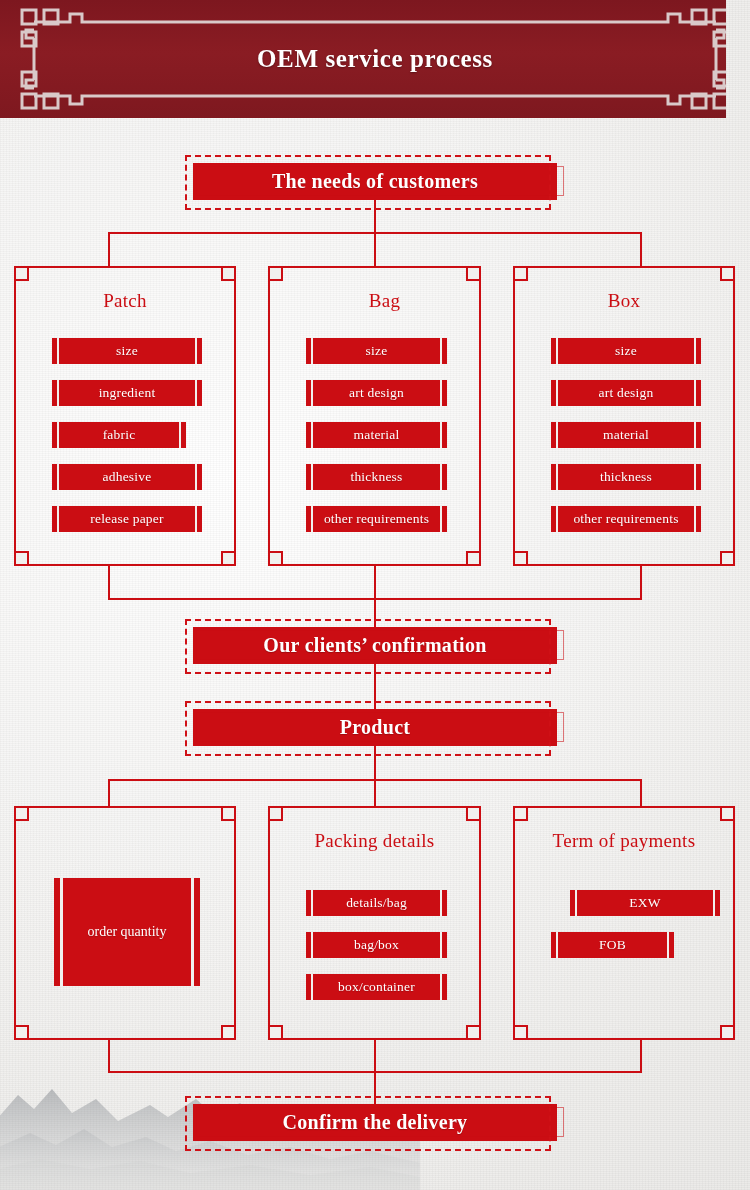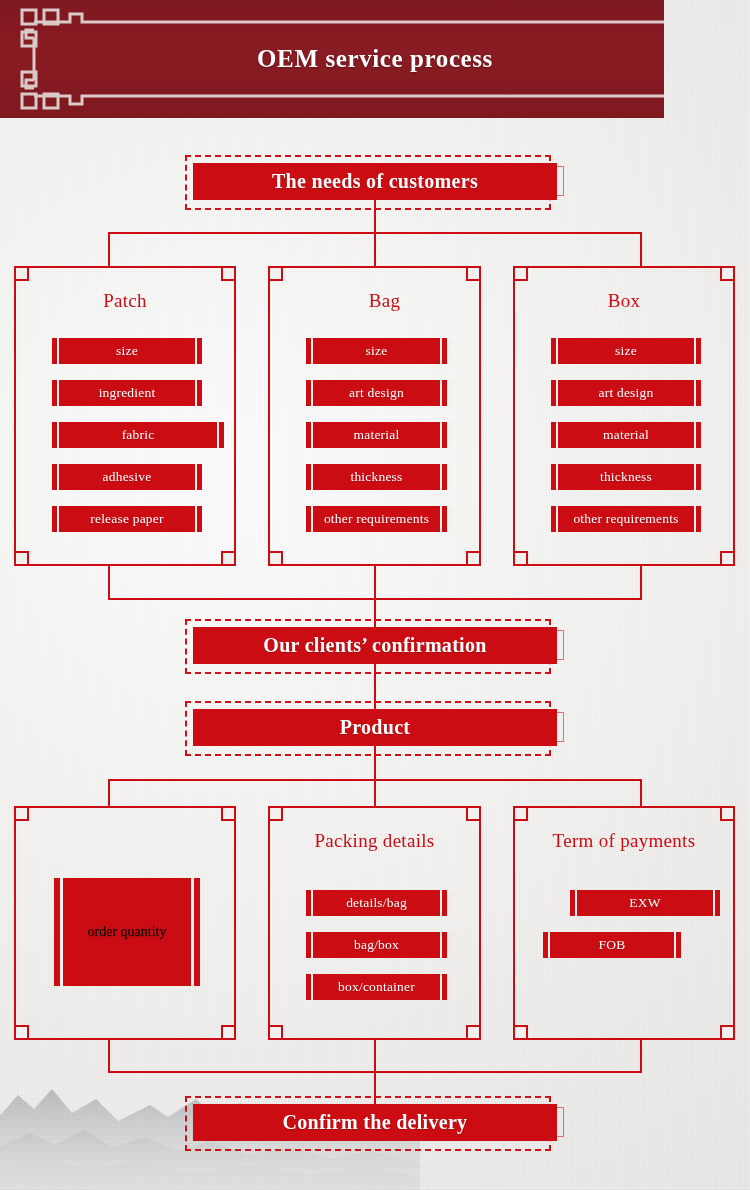--- a/index.html
+++ b/index.html
@@ -31,21 +31,21 @@
     left: 0; bottom: 0;
     width: 420px; height: 135px;
     opacity: 0.55;
     pointer-events: none;
   }
 
   
   #header {
     position: absolute;
     left: 0; top: 0;
-    width: 664px; height: 118px;
+    width: 726px; height: 118px;
     background: #821a21;
     background-image: linear-gradient(180deg, #7d171f 0%, #8a1c23 45%, #7e181f 100%);
     overflow: hidden;
   }
   #header .hdr-title {
     position: absolute;
     left: 0; top: 0;
     width: 750px; height: 118px;
     display: flex;
     align-items: center;
@@ -135,21 +135,21 @@
     background: #f1f0ee;
   }
   .item-bar .tick.l { left: 5px; }
   .item-bar .tick.r { right: 5px; }
   .item-bar .ib-label { position: relative; z-index: 2; }
 
   
   .oq-block {
     position: absolute;
     background: #cb0d13;
-    color: #000000;
+    color: #ffffff;
     display: flex;
     align-items: center;
     justify-content: center;
     font-size: 14px;
     text-shadow: 0 1px 1px rgba(0,0,0,0.2);
   }
   .oq-block .tick {
     position: absolute;
     top: 0; bottom: 0;
     width: 3px;
@@ -249,21 +249,21 @@
         <div class="item-bar" style="left: 36px; top: 70px; width: 150px; height: 26px;">
           <span class="tick l"></span>
           <span class="tick r"></span>
           <span class="ib-label">size</span>
         </div>
         <div class="item-bar" style="left: 36px; top: 112px; width: 150px; height: 26px;">
           <span class="tick l"></span>
           <span class="tick r"></span>
           <span class="ib-label">ingredient</span>
         </div>
-        <div class="item-bar" style="left: 36px; top: 154px; width: 172px; height: 26px; font-family: Liberation Serif, serif;">
+        <div class="item-bar" style="left: 36px; top: 154px; width: 134px; height: 26px; font-family: Liberation Serif, serif;">
           <span class="tick l"></span>
           <span class="tick r"></span>
           <span class="ib-label">fabric</span>
         </div>
         <div class="item-bar" style="left: 36px; top: 196px; width: 150px; height: 26px;">
           <span class="tick l"></span>
           <span class="tick r"></span>
           <span class="ib-label">adhesive</span>
         </div>
         <div class="item-bar" style="left: 36px; top: 238px; width: 150px; height: 26px;">
@@ -398,21 +398,21 @@
         <div class="corner tl"></div>
         <div class="corner tr"></div>
         <div class="corner bl"></div>
         <div class="corner br"></div>
         <div class="panel-title" style="top: 22px;">Term of payments</div>
         <div class="item-bar" style="left: 36px; top: 82px; width: 150px; height: 26px; margin-left: 19px;">
           <span class="tick l"></span>
           <span class="tick r"></span>
           <span class="ib-label">EXW</span>
         </div>
-        <div class="item-bar" style="left: 28px; top: 124px; width: 138px; height: 26px;">
+        <div class="item-bar" style="left: 36px; top: 124px; width: 123px; height: 26px;">
           <span class="tick l"></span>
           <span class="tick r"></span>
           <span class="ib-label">FOB</span>
         </div>
       </div>
     </div>
 
   <div class="conn v" style="left:108px; top:1040px; height:32px;"></div>
   <div class="conn v" style="left:374px; top:1040px; height:32px;"></div>
   <div class="conn v" style="left:640px; top:1040px; height:32px;"></div>

